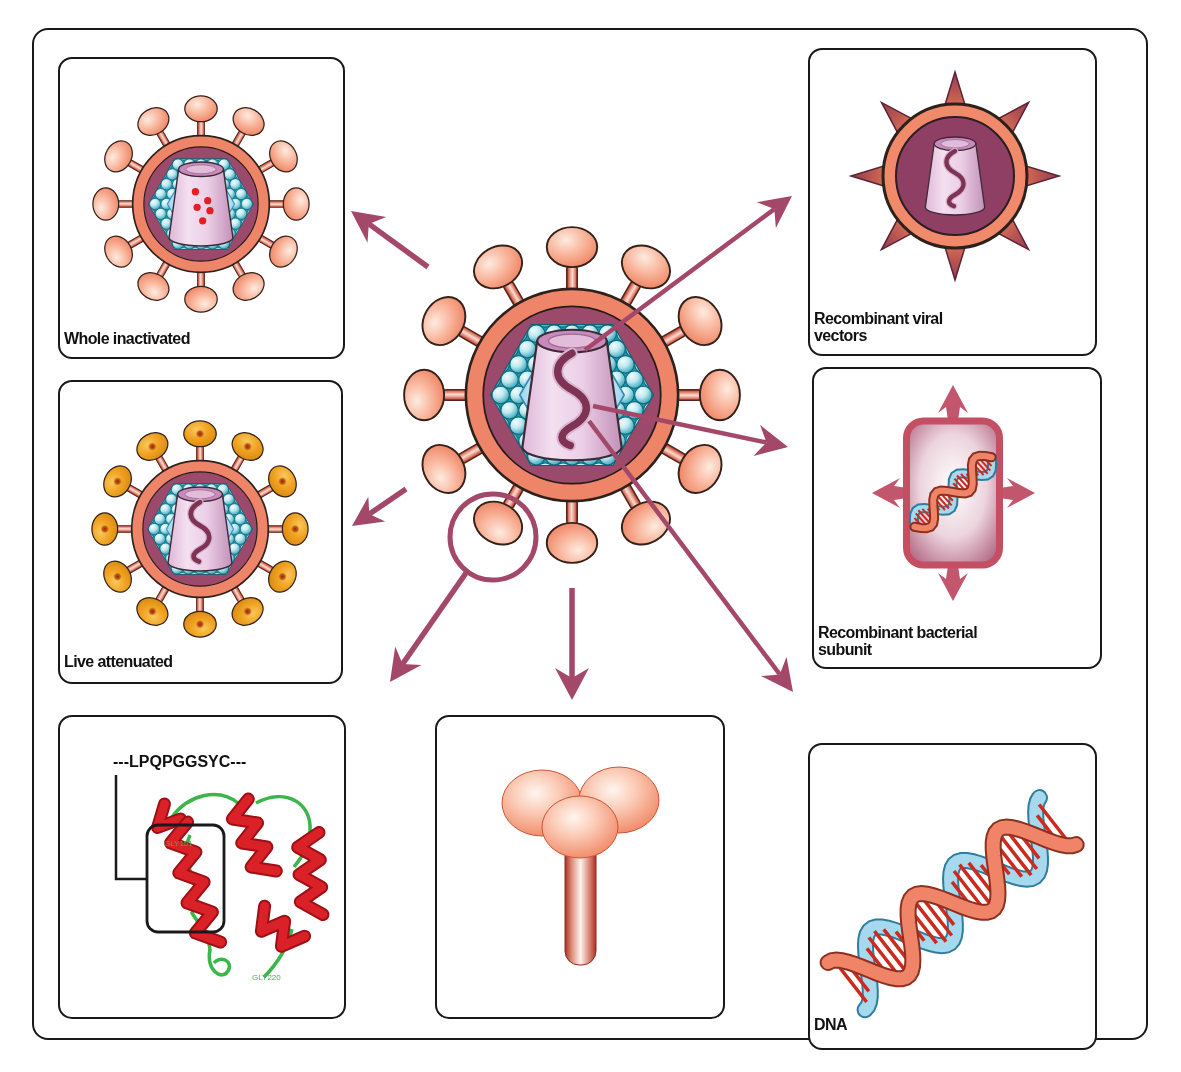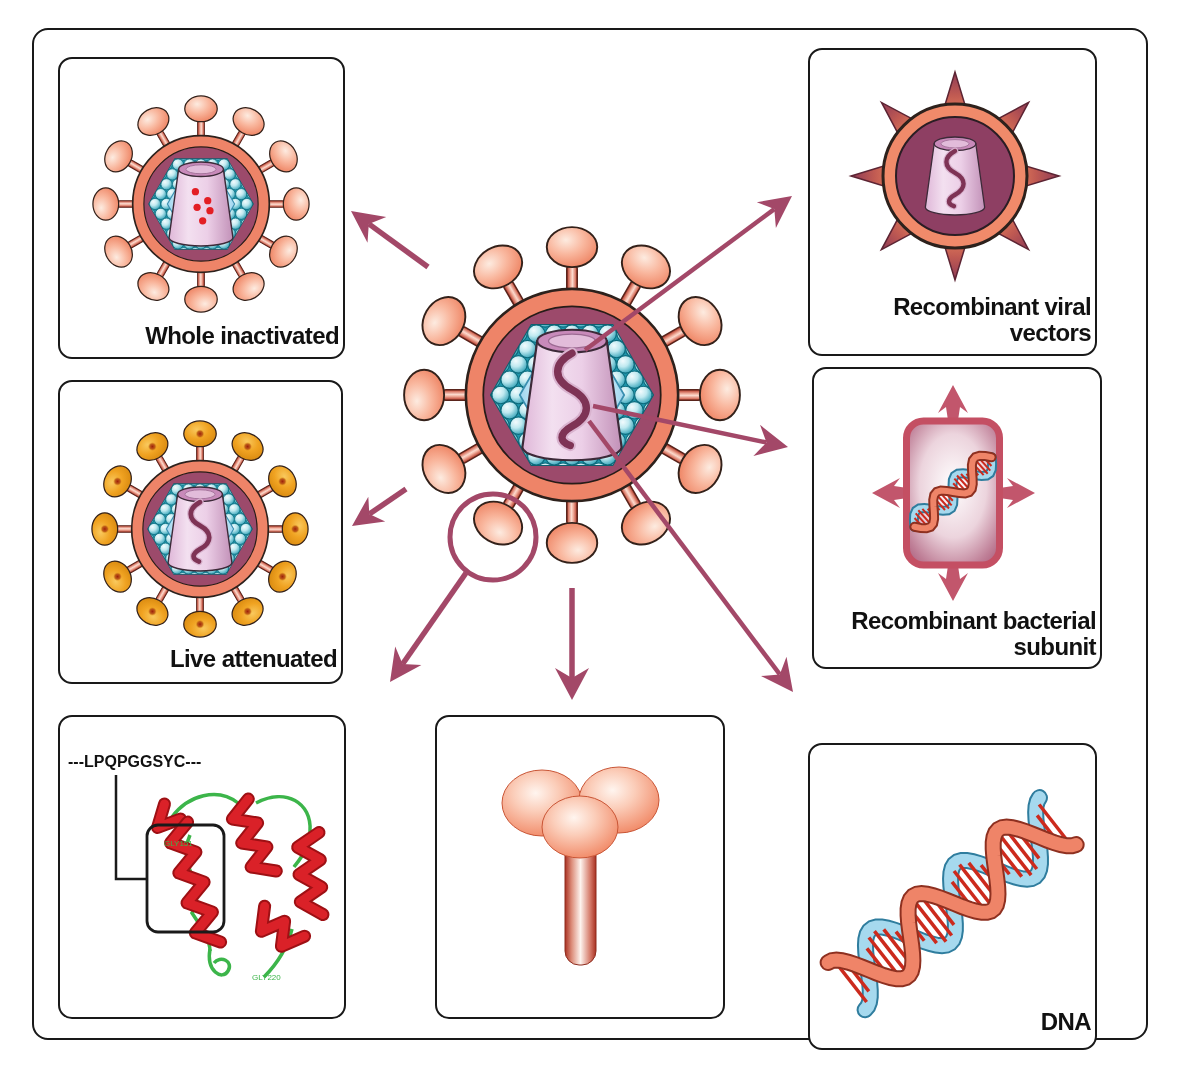--- a/index.html
+++ b/index.html
@@ -2,23 +2,23 @@
 <html><head>
 <meta charset="utf-8">
 <style>
   html,body{margin:0;padding:0;background:#ffffff;}
   .stage{position:relative;width:1181px;height:1072px;background:#fff;
          font-family:"Liberation Sans",sans-serif;overflow:hidden;}
   .outer-border{position:absolute;left:32px;top:28px;width:1112px;height:1008px;
          border:2.5px solid #191919;border-radius:16px;}
   .panel{position:absolute;background:#fff;border:2.5px solid #191919;border-radius:14px;}
   .panel svg.ill{position:absolute;left:0;top:0;width:100%;height:100%;display:block;}
-  .panel-label{position:absolute;left:4px;right:4px;text-align:right;font-weight:bold;
-         font-size:24px;letter-spacing:-0.6px;color:#111;line-height:1.06;white-space:pre-line;}
-  .pept-seq{position:absolute;font-weight:bold;font-size:16px;color:#111;}
+  .panel-label{position:absolute;left:4px;right:4px;text-align:left;font-weight:bold;
+         font-size:16px;letter-spacing:-0.6px;color:#111;line-height:1.06;white-space:pre-line;}
+  .pept-seq{position:absolute;font-weight:bold;font-size:16px;color:#111;margin-left:45px;}
   #overlay{position:absolute;left:0;top:0;pointer-events:none;}
 </style>
 </head>
 <body>
 
 <div class="stage">
 
   <div class="outer-border"></div>
 
   <div class="panel" style="left:58px;top:380px;width:281px;height:300px">

